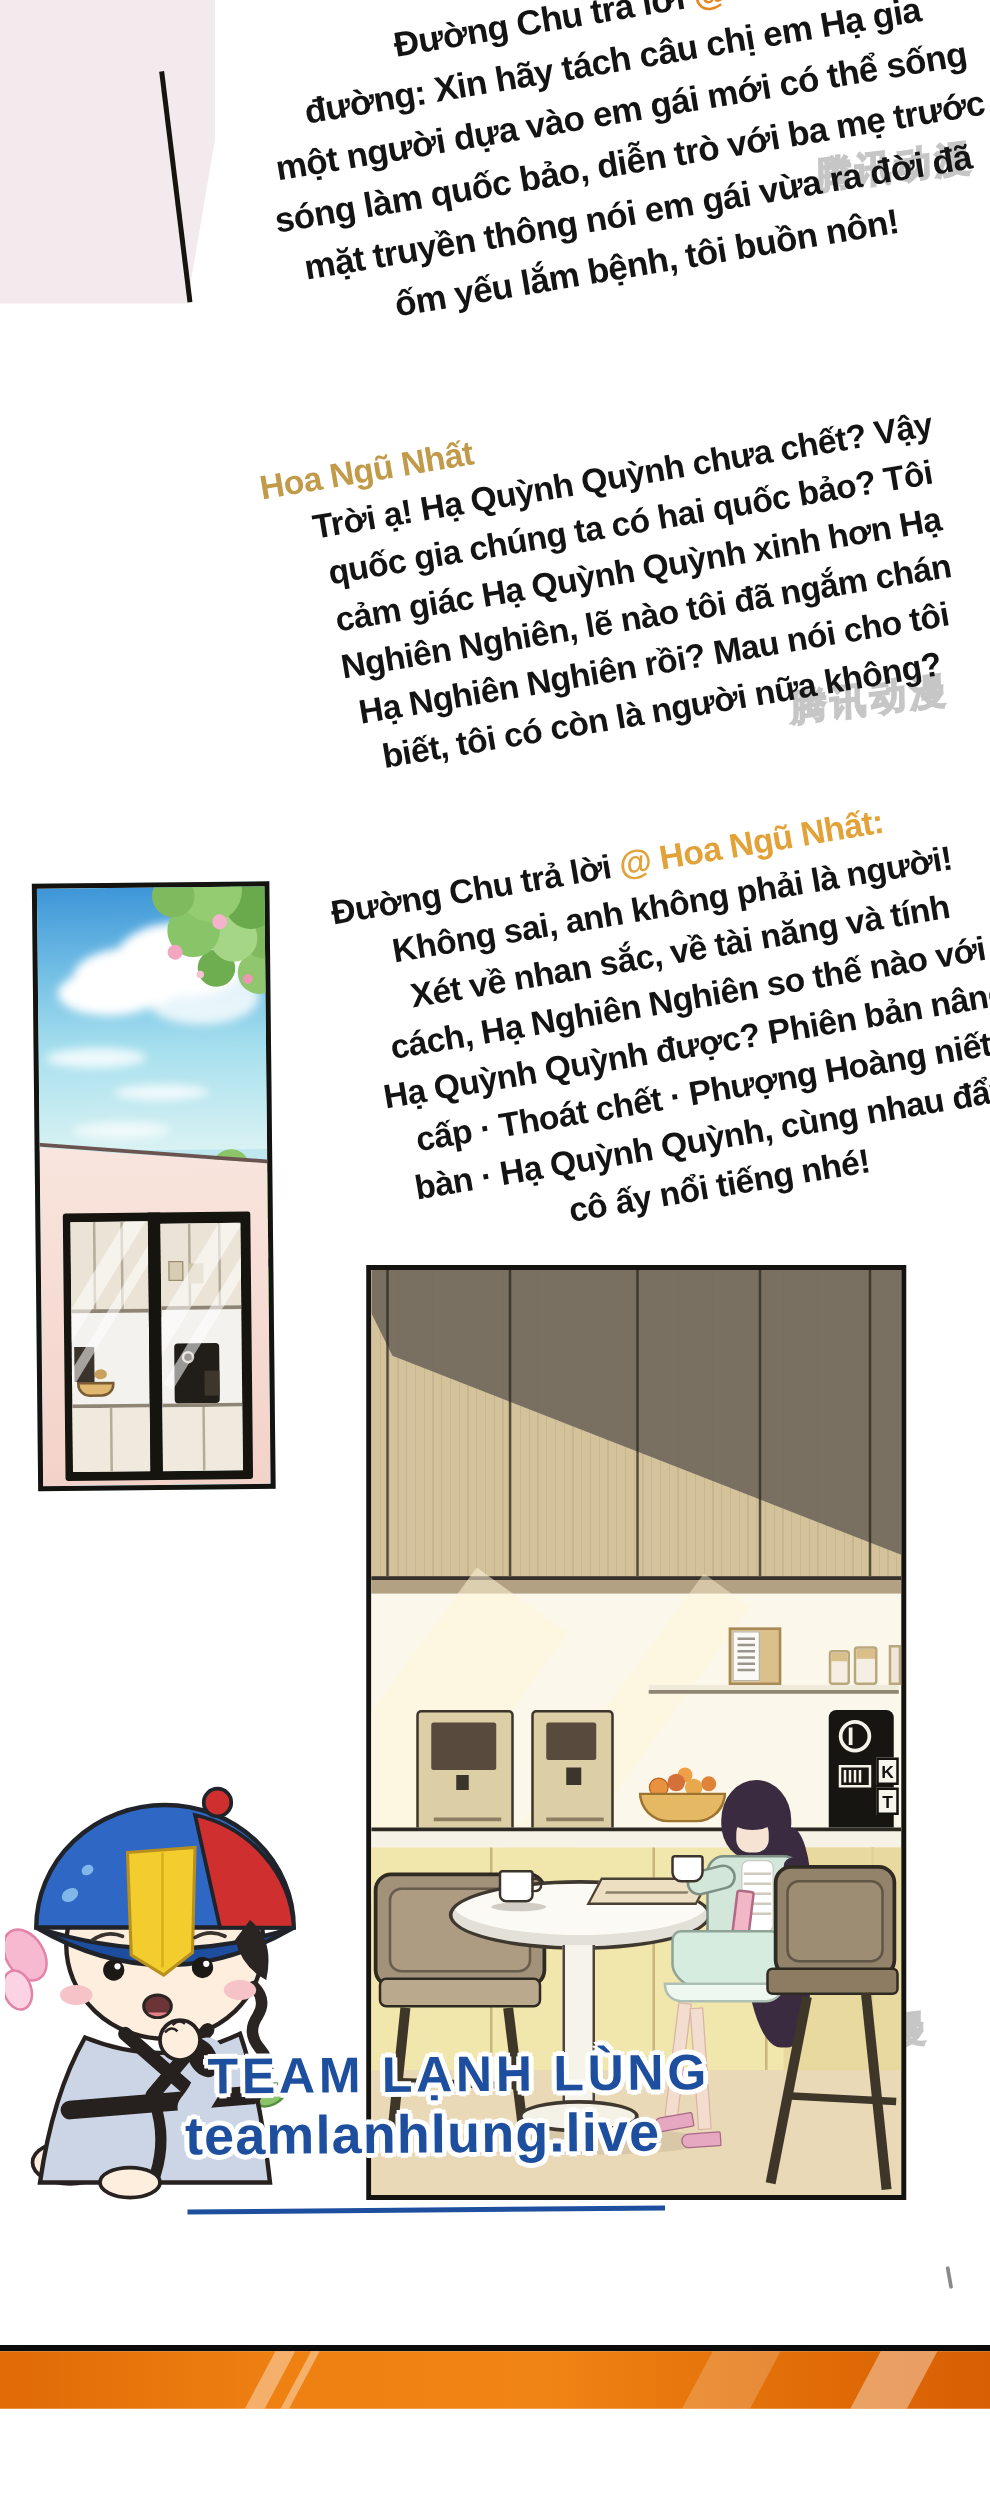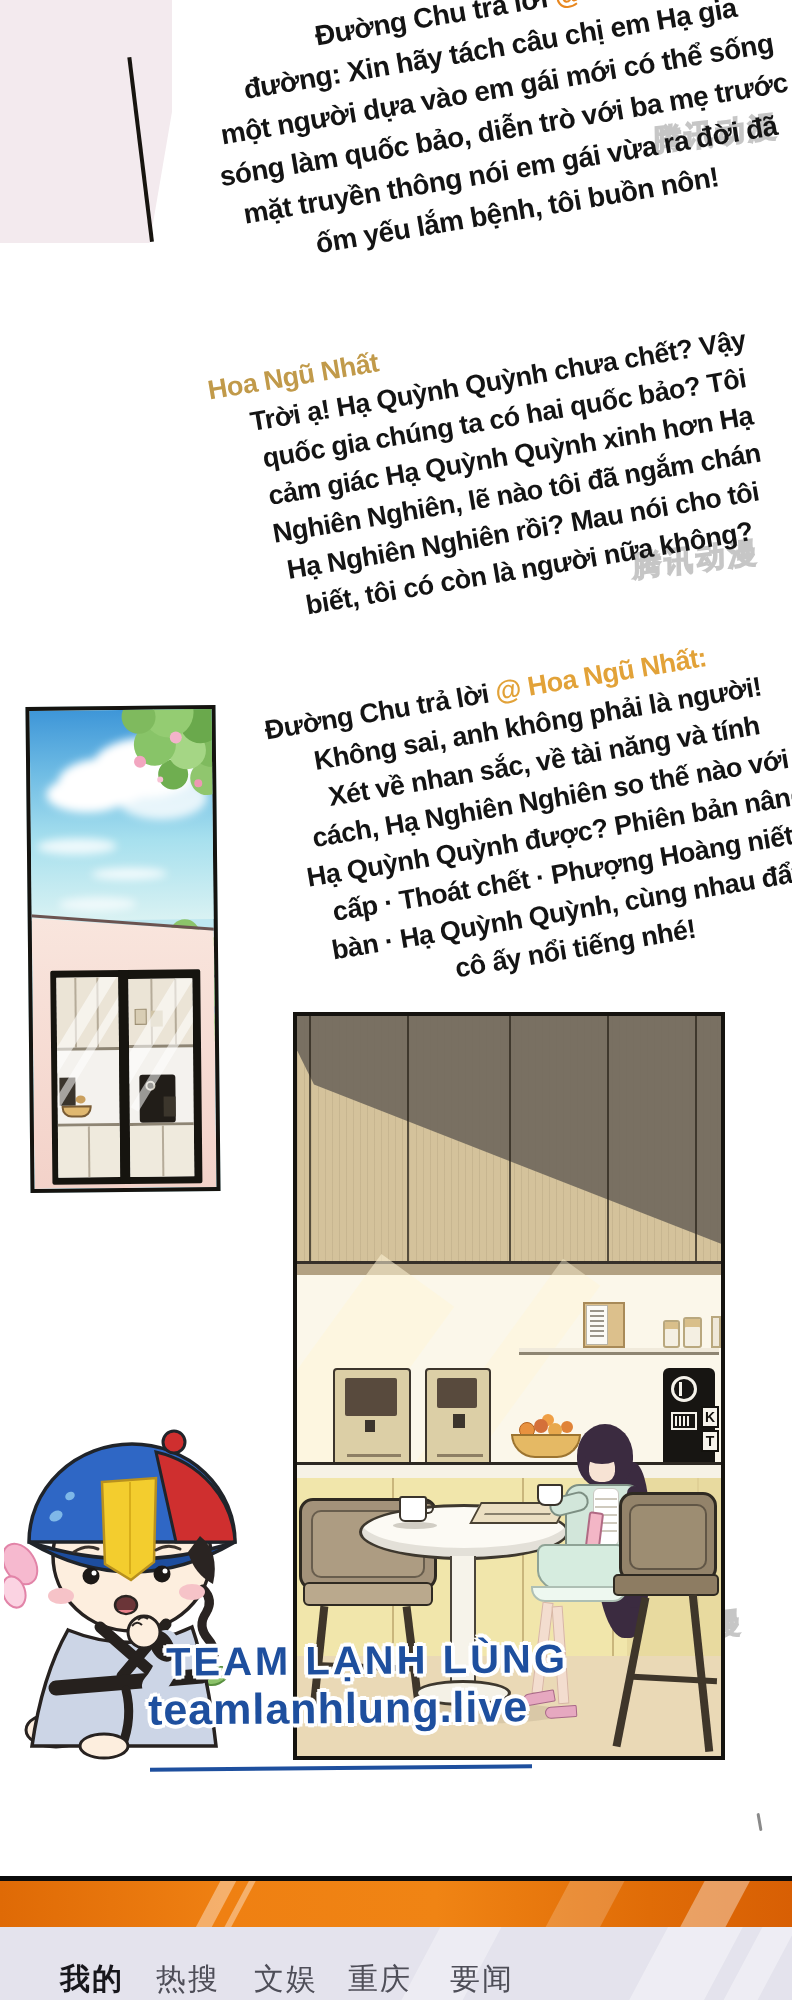--- a/index.html
+++ b/index.html
@@ -369,24 +369,14 @@
 
   <div class="abs stray"></div>
 
   <div class="abs bline"></div>
   <div class="abs oband">
     <div class="bandstreak" style="left:208px;top:-20px;width:14px;height:90px;"></div>
     <div class="bandstreak" style="left:236px;top:-20px;width:6px;height:90px;"></div>
     <div class="bandstreak" style="left:560px;top:-30px;width:48px;height:110px;opacity:.5;"></div>
     <div class="bandstreak" style="left:694px;top:-30px;width:40px;height:110px;"></div>
   </div>
-  <div class="abs gband">
-    <div class="bandstreak" style="left:420px;top:-20px;width:54px;height:130px;opacity:.9;"></div>
-    <div class="bandstreak" style="left:648px;top:-24px;width:66px;height:140px;"></div>
-    <div class="bandstreak" style="left:740px;top:-24px;width:30px;height:140px;"></div>
-    <span class="tab active" style="left:60px;">我的</span>
-    <span class="tab" style="left:156px;">热搜</span>
-    <span class="tab" style="left:254px;">文娱</span>
-    <span class="tab" style="left:348px;">重庆</span>
-    <span class="tab" style="left:450px;">要闻</span>
-  </div>
 
 </div>
 
 </body></html>

